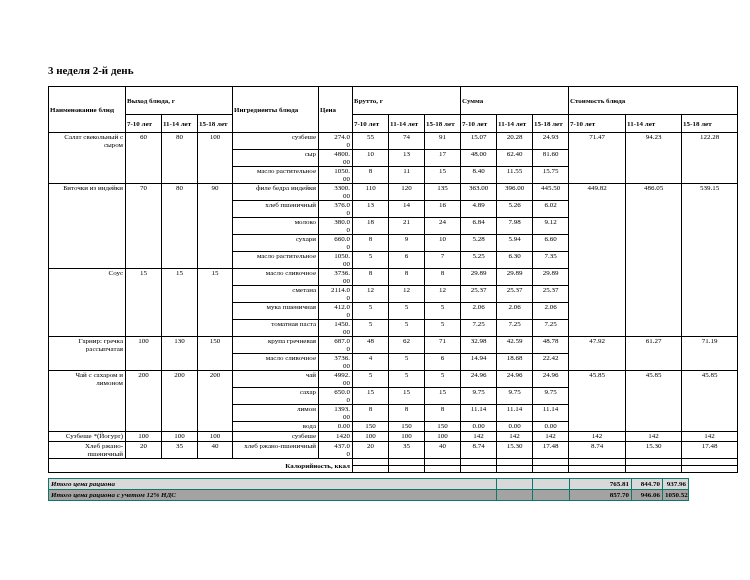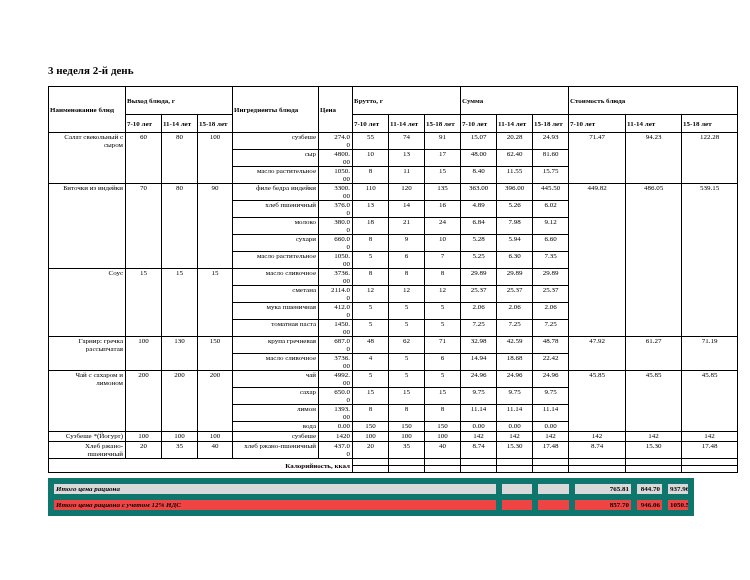--- a/index.html
+++ b/index.html
@@ -12,25 +12,25 @@
   .main th{font-weight:bold;text-align:left;vertical-align:middle;padding:1px;}
   .main thead tr.h1 th{height:25px;}
   .main thead tr.h2 th{height:15px;font-family:Liberation Serif, serif;}
   .main tbody td{height:9px;}
   td.c{text-align:center;}
   td.r{text-align:right;padding-left:12px;}
   td.l{text-align:right;}
   td.cal{font-weight:bold;vertical-align:middle;}
   tr.short td{height:6px;}
   .totals{width:640px;margin-top:5px;}
-  .totals td{border:6px solid #0f766e;font-size:7px;line-height:9px;font-weight:bold;padding:0 2px;height:10px;overflow:hidden;}
+  .totals td{border:1px solid #0f766e;font-size:7px;line-height:9px;font-weight:bold;padding:0 2px;height:10px;overflow:hidden;}
   .totals .tlabel{font-style:italic;text-align:left;}
   .totals .tval{text-align:right;}
   .totals tr.t0 td{background:#d9d9d9;}
-  .totals tr.t1 td{background:#ef4444;}
+  .totals tr.t1 td{background:#a3a3a3;}
 </style>
 </head>
 <body>
 
 <div class="page">
   <div class="doc-title">3 неделя 2-й день</div>
 
   <table class="main">
     <colgroup>
       <col style="width:77px">

